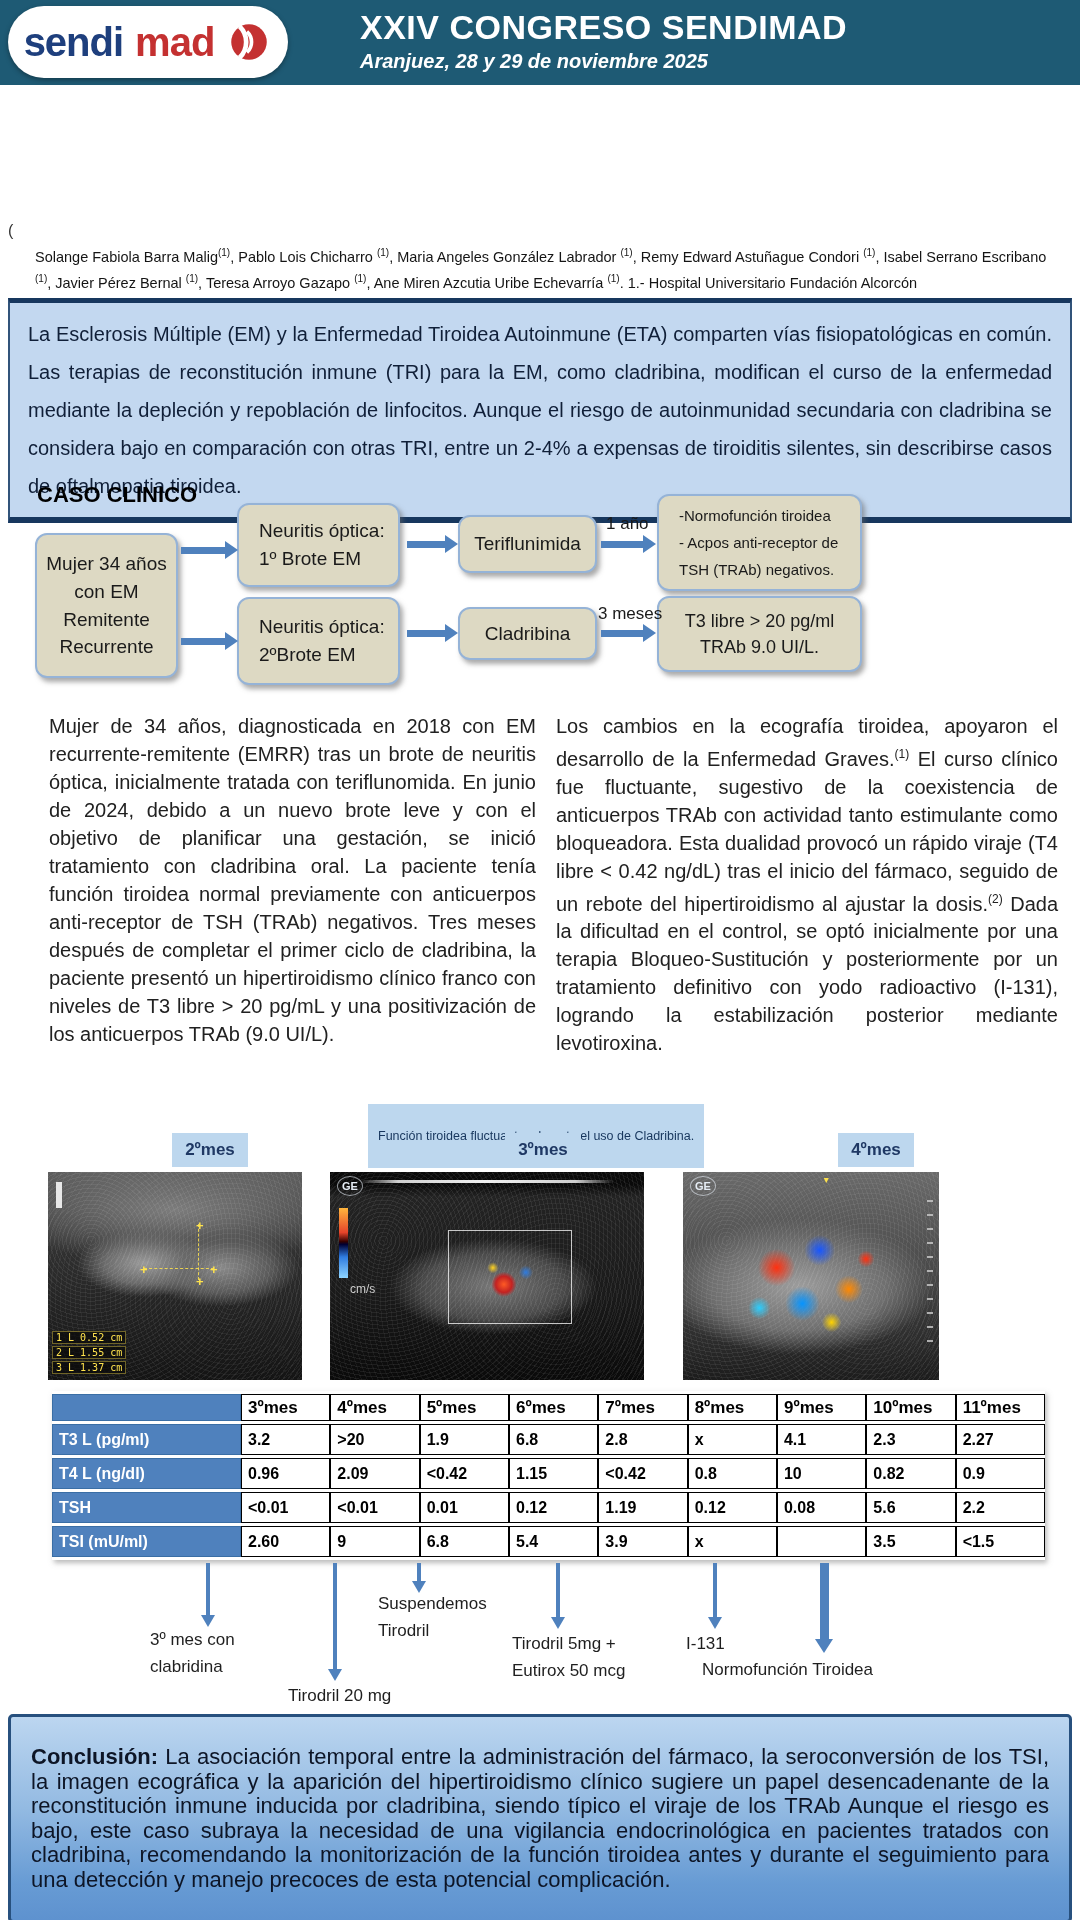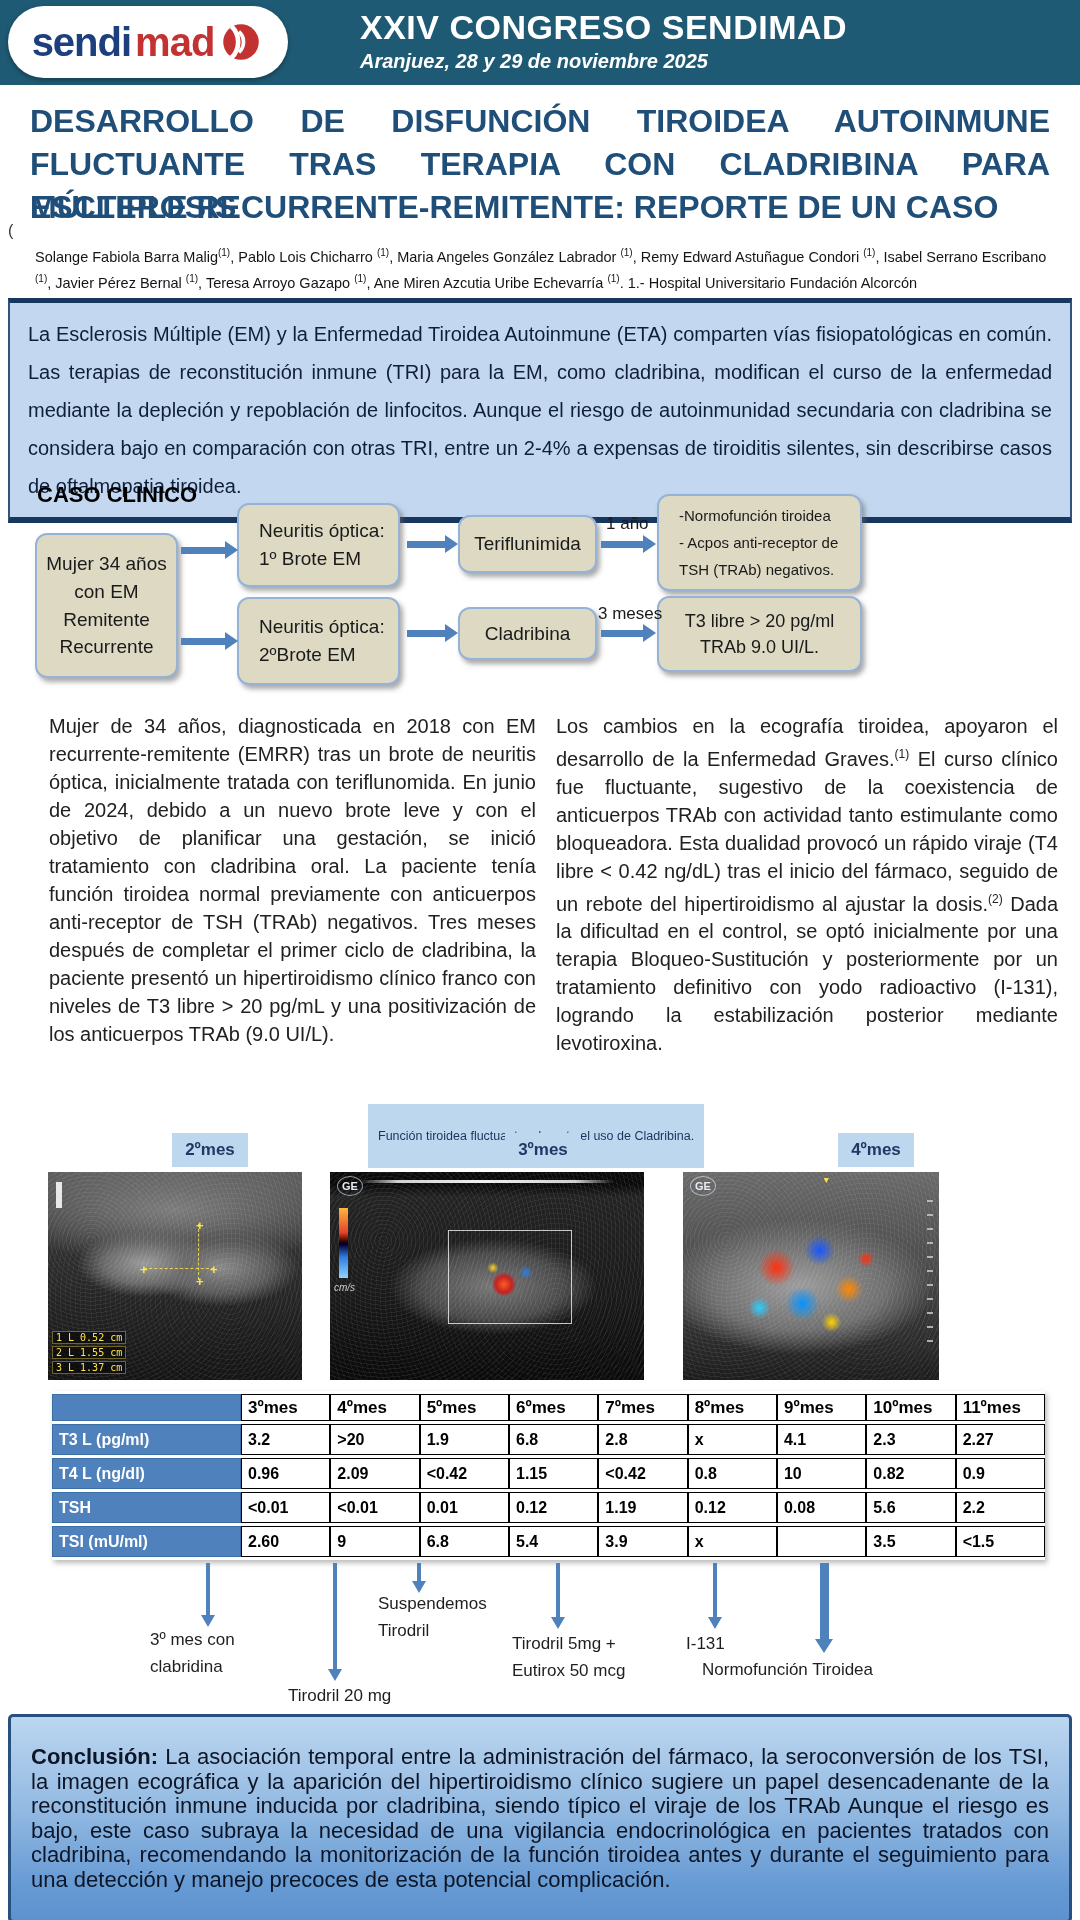--- a/index.html
+++ b/index.html
@@ -1,21 +1,21 @@
 <!DOCTYPE html>
 <html><head>
 <meta charset="utf-8">
 <style>
   html,body{margin:0;padding:0;background:#e8e8e8;}
   .poster{position:relative;width:1080px;height:1920px;background:#fff;margin:0 auto;
           font-family:"Liberation Sans",sans-serif;overflow:hidden;}
   
   .hdr{position:absolute;left:0;top:0;width:1080px;height:85px;background:#1e5a74;}
   .logo-pill{position:absolute;left:8px;top:6px;width:280px;height:72px;background:#fff;
-             border-radius:36px;display:flex;align-items:center;justify-content:center;gap:4px;
+             border-radius:36px;display:flex;align-items:center;justify-content:center;gap:12px;
              box-shadow:0 2px 5px rgba(0,0,0,.35);}
   .logo-word{font-size:40px;font-weight:bold;letter-spacing:-1px;}
   .logo-s1{color:#1e3f7d;} .logo-s2{color:#c43131;}
   .hdr-text{position:absolute;left:360px;top:8px;color:#fff;}
   .congress{font-size:34px;font-weight:bold;letter-spacing:.5px;}
   .congress-sub{font-size:20px;font-weight:bold;font-style:italic;margin-top:3px;}
   
   .title{position:absolute;left:30px;top:100px;width:1020px;color:#1f4e79;font-weight:bold;font-size:32px;}
   .tl{height:43px;line-height:43px;white-space:nowrap;}
   .tl.j{text-align:justify;text-align-last:justify;white-space:normal;}
@@ -73,21 +73,21 @@
   .cross{position:absolute;color:#ffe34d;font-size:13px;font-weight:bold;}
   .dashv{position:absolute;border-left:1px dashed #ffe34d;height:56px;left:150px;top:52px;opacity:.85;}
   .dashh{position:absolute;border-top:1px dashed #ffe34d;width:70px;left:96px;top:96px;opacity:.85;}
   .scalebar{position:absolute;left:8px;top:10px;width:6px;height:26px;background:#e8e8e8;}
   .ge{position:absolute;left:7px;top:4px;font-size:11px;font-weight:bold;color:#e6edf5;
       border:1px solid rgba(230,237,245,.6);border-radius:50%;padding:3px 4px;}
   .skin{position:absolute;top:8px;left:30px;right:30px;height:3px;
         background:linear-gradient(90deg,transparent,#cfcfcf 15%,#efefef 50%,#cfcfcf 85%,transparent);}
   .cbar{position:absolute;left:9px;top:36px;width:9px;height:70px;background:
         linear-gradient(180deg,#ffb63d,#e6442a 35%,#330000 48%,#000033 52%,#2f7ce0 70%,#8fd4ff 100%);}
-  .cbar-txt{position:absolute;left:4px;top:110px;font-size:10px;color:#ccc;font-style:italic;}
+  .cbar-txt{position:absolute;left:20px;top:110px;font-size:12px;color:#ccc;}
   .dopbox{position:absolute;left:118px;top:58px;width:122px;height:92px;border:1px solid rgba(255,255,255,.75);
           background:
           radial-gradient(circle 18px at 45% 58%,#ff5a24,#c22222 45%,rgba(0,0,0,0) 70%),
           radial-gradient(circle 10px at 63% 45%,#2f7ce0,rgba(0,0,0,0) 70%),
           radial-gradient(circle 8px at 36% 40%,#ffd21f,rgba(0,0,0,0) 70%);}
   .mosaic{position:absolute;left:42px;top:38px;width:172px;height:144px;filter:saturate(1.25);
           background:
           radial-gradient(circle 26px at 30% 40%,#e8391f,rgba(0,0,0,0) 72%),
           radial-gradient(circle 22px at 55% 28%,#2456e8,rgba(0,0,0,0) 70%),
           radial-gradient(circle 20px at 72% 55%,#ff8c1a,rgba(0,0,0,0) 70%),
@@ -135,25 +135,20 @@
           <path d="M20 12 A13.5 13.5 0 0 1 20 32" stroke="#fff" stroke-width="3.5" fill="none"></path>
         </svg>
       </span>
     </div>
     <div class="hdr-text">
       <div class="congress">XXIV CONGRESO SENDIMAD</div>
       <div class="congress-sub">Aranjuez, 28 y 29 de noviembre 2025</div>
     </div>
   </div>
 
-  <div class="title">
-    <div class="tl j">DESARROLLO DE DISFUNCIÓN TIROIDEA AUTOINMUNE</div>
-    <div class="tl j">FLUCTUANTE TRAS TERAPIA CON CLADRIBINA PARA ESCLEROSIS</div>
-    <div class="tl">MÚLTIPLE RECURRENTE-REMITENTE: REPORTE DE UN CASO</div>
-  </div>
   <div class="paren">(</div>
 
   <p class="authors">Solange Fabiola Barra Malig<sup>(1)</sup>, Pablo Lois Chicharro <sup>(1)</sup>, Maria Angeles González Labrador <sup>(1)</sup>, Remy Edward Astuñague Condori <sup>(1)</sup>, Isabel Serrano Escribano <sup>(1)</sup>, Javier Pérez Bernal <sup>(1)</sup>, Teresa Arroyo Gazapo <sup>(1)</sup>, Ane Miren Azcutia Uribe Echevarría <sup>(1)</sup>. 1.- Hospital Universitario Fundación Alcorcón</p>
 
   <div class="abstract">La Esclerosis Múltiple (EM) y la Enfermedad Tiroidea Autoinmune (ETA) comparten vías fisiopatológicas en común. Las terapias de reconstitución inmune (TRI) para la EM, como cladribina, modifican el curso de la enfermedad mediante la depleción y repoblación de linfocitos. Aunque el riesgo de autoinmunidad secundaria con cladribina se considera bajo en comparación con otras TRI, entre un 2-4% a expensas de tiroiditis silentes, sin describirse casos de oftalmopatia tiroidea.</div>
 
   <h2 class="caso-h">CASO CLINICO</h2>
   <div class="fbox" id="pbox">Mujer 34 años
 con EM
 Remitente

